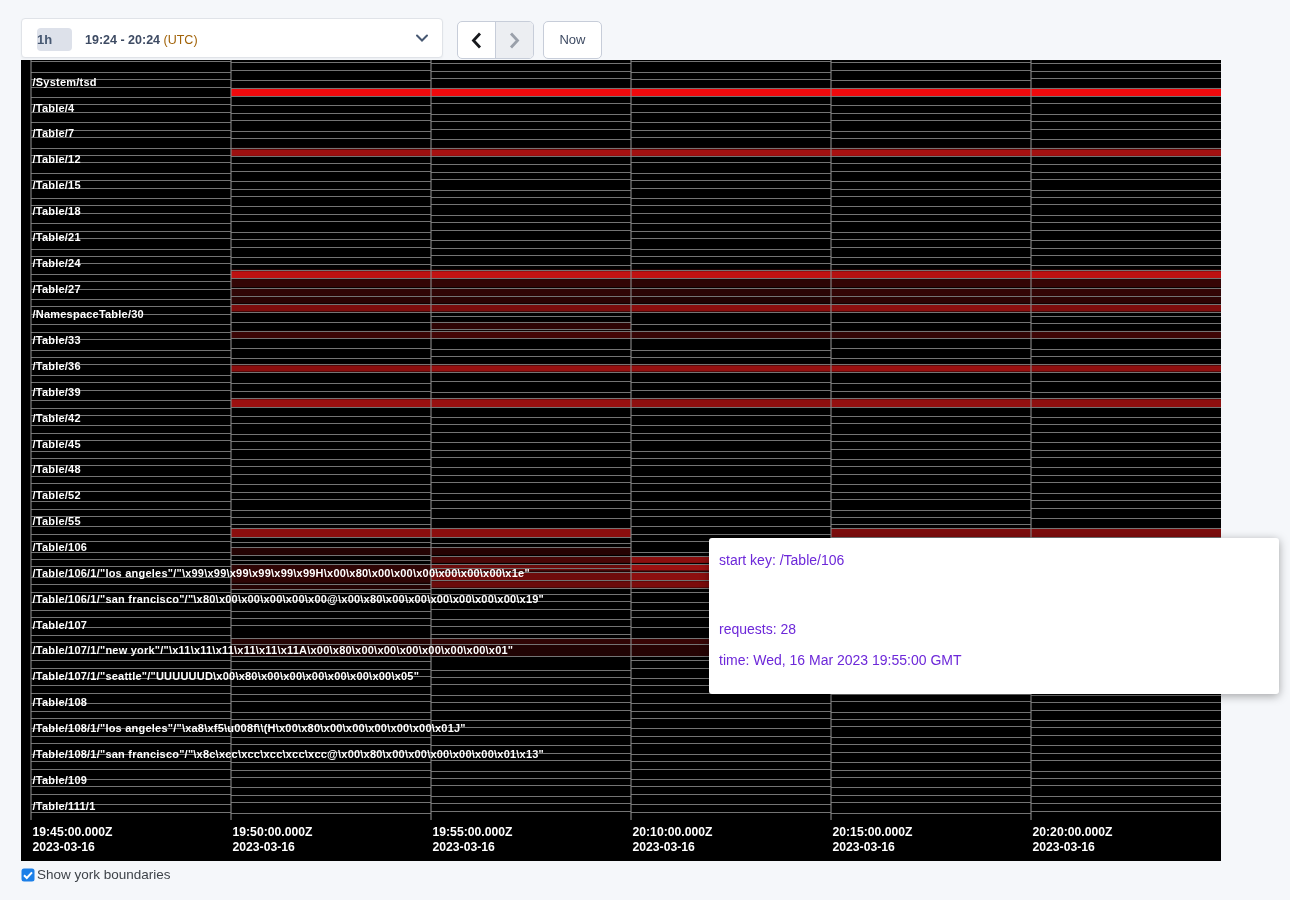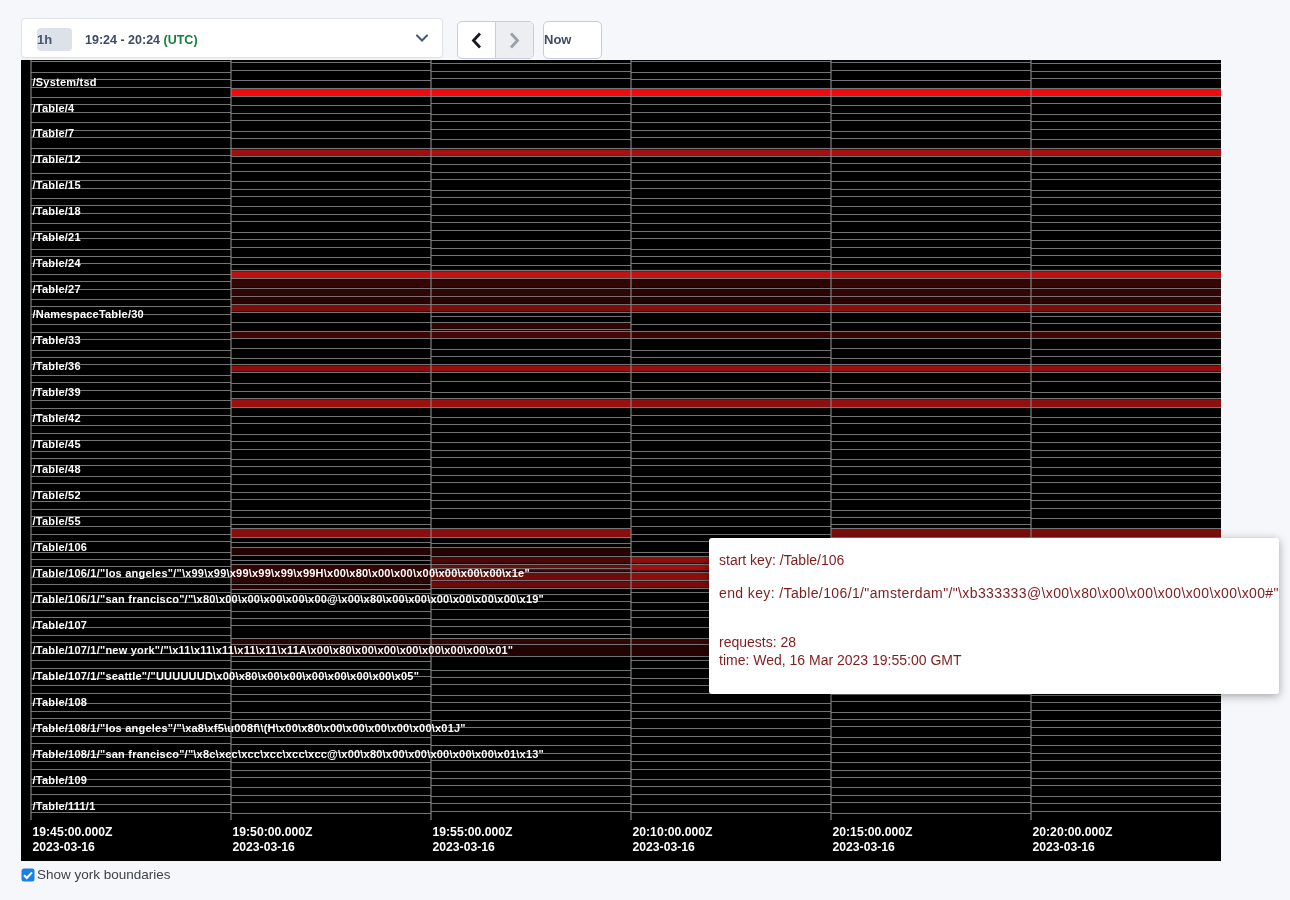--- a/index.html
+++ b/index.html
@@ -1,26 +1,26 @@
 <!DOCTYPE html>
 <html><head><meta charset="utf-8"><title>Key Visualizer</title>
 <style>
 html,body{margin:0;padding:0}
 body{width:1290px;height:900px;background:#f5f7fa;font-family:"Liberation Sans",sans-serif;position:relative;overflow:hidden}
 .selbox{position:absolute;left:21px;top:18px;width:422px;height:40px;background:#fff;border:1px solid #e0e3e8;border-radius:4px;box-sizing:border-box;box-shadow:0 1px 2px rgba(60,70,90,.05)}
 .badge{position:absolute;left:15px;top:9px;width:35px;height:23px;background:#dde1ea;border-radius:4px;color:#475872;font-size:13px;font-weight:bold;text-align:left;line-height:23px}
 .rangetxt{position:absolute;left:63px;top:0;height:38px;line-height:43px;font-size:12.5px;color:#3e4b63;font-weight:bold;white-space:nowrap}
-.rangetxt .utc{color:#15803d;font-weight:bold}
+.rangetxt .utc{color:#a16207;font-weight:normal}
 .chev{position:absolute;right:13px;top:14px}
 .btngroup{position:absolute;left:457px;top:21px;width:77px;height:38px;border:1px solid #c7cdd9;border-radius:5px;box-sizing:border-box;background:#fff;display:flex}
 .btngroup .b1{width:38px;height:100%;display:flex;align-items:center;justify-content:center;border-right:1px solid #c7cdd9;box-sizing:border-box}
 .btngroup .b2{flex:1;height:100%;display:flex;align-items:center;justify-content:center;background:#eceef2;border-radius:0 4px 4px 0}
-.nowbtn{position:absolute;left:543px;top:21px;width:59px;height:38px;border:1px solid #c7cdd9;border-radius:5px;box-sizing:border-box;background:#fff;color:#3e4b63;font-size:13px;font-weight:bold;text-align:left;line-height:36px}
+.nowbtn{position:absolute;left:543px;top:21px;width:59px;height:38px;border:1px solid #c7cdd9;border-radius:5px;box-sizing:border-box;background:#fff;color:#3e4b63;font-size:13px;font-weight:normal;text-align:center;line-height:36px}
 .tooltip{position:absolute;left:709px;top:538px;width:570px;height:156px;background:#fff;border-radius:3px;box-shadow:0 2px 10px rgba(0,0,0,.35);box-sizing:border-box;z-index:5}
-.tooltip div{position:absolute;left:10px;white-space:nowrap;font-size:14px;color:#7f1d1d}
+.tooltip div{position:absolute;left:10px;white-space:nowrap;font-size:14px;color:#6d28d9}
 .cbrow{position:absolute;left:21px;top:867px;height:18px}
 .cbrow svg{position:absolute;left:0;top:1px}
 .cblab{position:absolute;left:16px;top:0;font-size:13.5px;color:#3e4349;white-space:nowrap}
 </style></head>
 <body>
 <div class="selbox">
   <div class="badge">1h</div>
   <div class="rangetxt">19:24 - 20:24 <span class="utc">(UTC)</span></div>
   <svg class="chev" width="14" height="10" viewBox="0 0 14 10">
       <path d="M2 2.5L7 7.5L12 2.5" stroke="#475872" stroke-width="2" fill="none" stroke-linecap="round"></path>
@@ -182,22 +182,21 @@
 <text x="411.5" y="791.3" font-family="Liberation Sans, sans-serif" font-size="12.2" font-weight="bold" fill="#fff">2023-03-16</text>
 <text x="611.5" y="775.5" font-family="Liberation Sans, sans-serif" font-size="12.2" font-weight="bold" fill="#fff">20:10:00.000Z</text>
 <text x="611.5" y="791.3" font-family="Liberation Sans, sans-serif" font-size="12.2" font-weight="bold" fill="#fff">2023-03-16</text>
 <text x="811.5" y="775.5" font-family="Liberation Sans, sans-serif" font-size="12.2" font-weight="bold" fill="#fff">20:15:00.000Z</text>
 <text x="811.5" y="791.3" font-family="Liberation Sans, sans-serif" font-size="12.2" font-weight="bold" fill="#fff">2023-03-16</text>
 <text x="1011.5" y="775.5" font-family="Liberation Sans, sans-serif" font-size="12.2" font-weight="bold" fill="#fff">20:20:00.000Z</text>
 <text x="1011.5" y="791.3" font-family="Liberation Sans, sans-serif" font-size="12.2" font-weight="bold" fill="#fff">2023-03-16</text>
 </svg>
 <div class="tooltip">
   <div style="top:13.5px">start key: /Table/106</div>
-  <div style="top:47.3px;letter-spacing:0.38px">end key: /Table/106/1/"amsterdam"/"\xb333333@\x00\x80\x00\x00\x00\x00\x00\x00#"</div>
-  <div style="top:96px">requests: 28</div>
+  <div style="top:83px">requests: 28</div>
   <div style="top:114.4px">time: Wed, 16 Mar 2023 19:55:00 GMT</div>
 </div>
 <div class="cbrow">
   <svg width="14" height="14" viewBox="0 0 14 14">
       <rect x="0.5" y="0.5" width="13" height="13" rx="2.5" fill="#1b7fe8"></rect>
       <path d="M3 7.2L5.8 10L11 4.4" stroke="#fff" stroke-width="2" fill="none"></path>
     </svg>
   <span class="cblab">Show york boundaries</span>
 </div>
 

